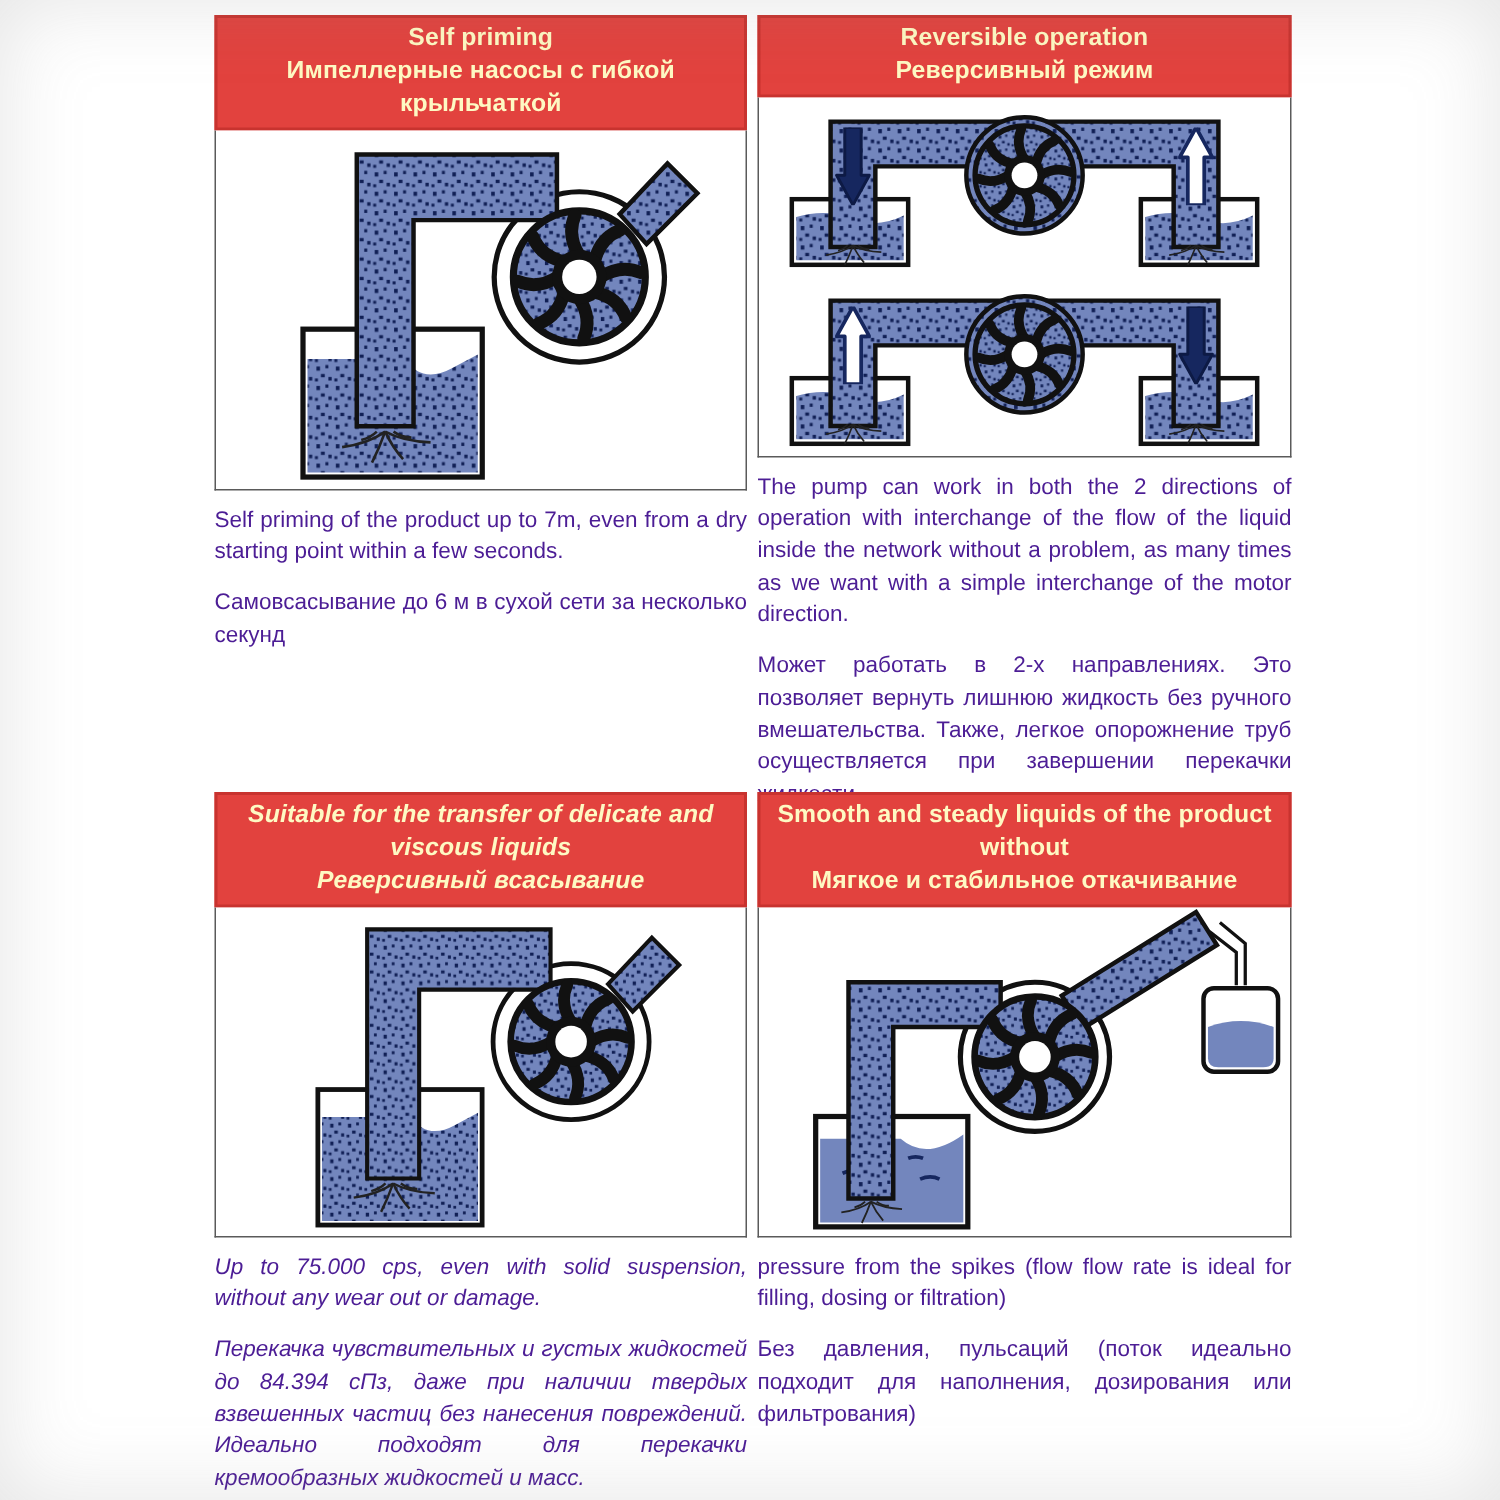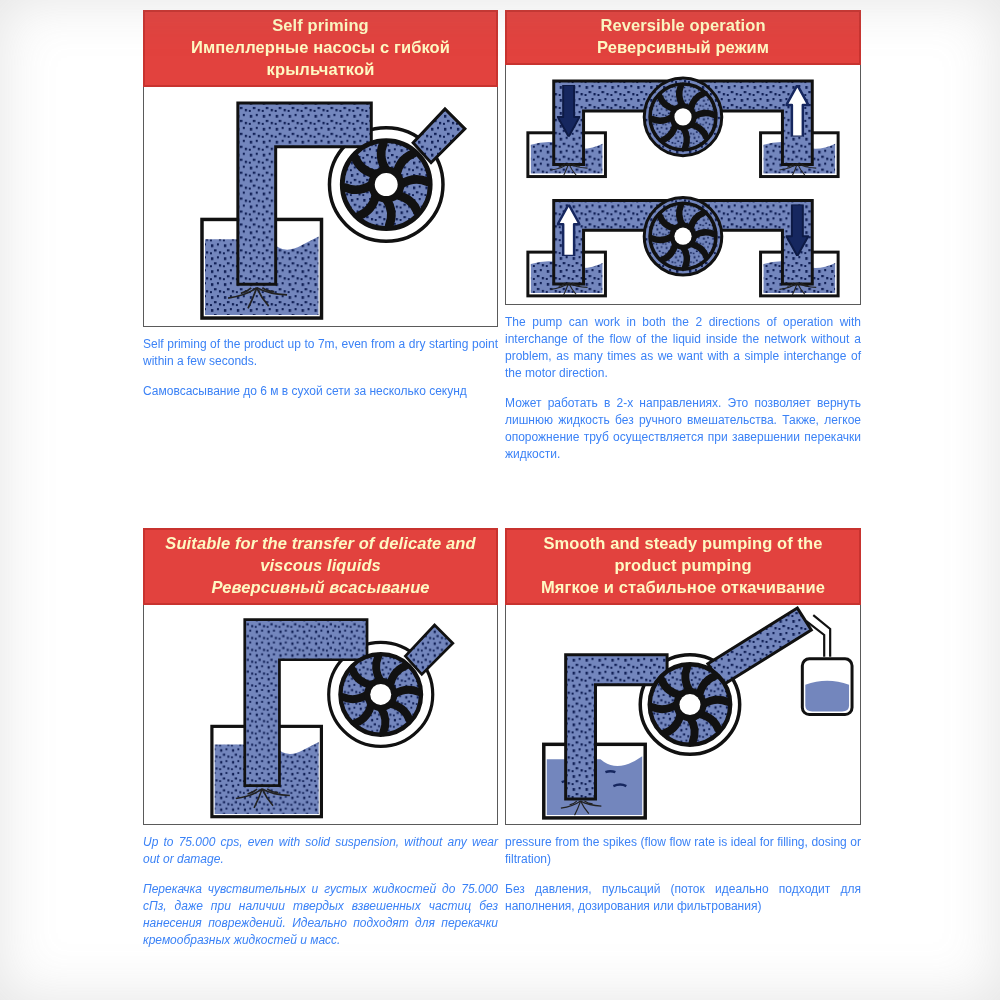--- a/index.html
+++ b/index.html
@@ -31,21 +31,21 @@
     background:#fff; border:1.5px solid #5a5a5a; border-top:none;
     display:flex; align-items:center; justify-content:center;
     overflow:hidden;
   }
   .fig-h240 { height:240px; }
   .fig-h220 { height:220px; }
   .figure-box svg { width:100%; height:100%; display:block; }
 
   .body-text { margin-top:9px; }
   .para {
-    font-size:12px; line-height:1.42; color:#3b82f6;
+    font-size:15px; line-height:1.42; color:#4c1d95;
     text-align:justify; margin-bottom:13px;
   }
   .para:last-child { margin-bottom:0; }
 </style>
 </head>
 <body>
 
 <svg width="0" height="0" style="position:absolute" aria-hidden="true">
   <defs>
     <pattern id="speck" width="13" height="13" patternUnits="userSpaceOnUse">
@@ -187,27 +187,27 @@
       <span class="ln">Suitable for the transfer of delicate and viscous liquids</span>
       <span class="ln">Реверсивный всасывание</span>
     </div>
     <div class="figure-box fig-h220">
       <svg viewBox="0 0 354 220">
         <use href="#diag-pump" width="354" height="220"></use>
       </svg>
     </div>
     <div class="body-text">
       <p class="para">Up to 75.000 cps, even with solid suspension, without any wear out or damage.</p>
-      <p class="para">Перекачка чувствительных и густых жидкостей до 75.000 сПз, даже при наличии твердых взвешенных частиц без нанесения повреждений. Идеально подходят для перекачки кремообразных жидкостей и масс.</p>
+      <p class="para">Перекачка чувствительных и густых жидкостей до 84.394 сПз, даже при наличии твердых взвешенных частиц без нанесения повреждений. Идеально подходят для перекачки кремообразных жидкостей и масс.</p>
     </div>
   </section>
 
   <section class="panel panel-br">
     <div class="banner">
-      <span class="ln">Smooth and steady pumping of the product pumping</span>
+      <span class="ln">Smooth and steady liquids of the product without</span>
       <span class="ln">Мягкое и стабильное откачивание</span>
     </div>
     <div class="figure-box fig-h220">
       <svg viewBox="0 0 356 220">
         <use href="#diag-smooth"></use>
       </svg>
     </div>
     <div class="body-text">
       <p class="para">pressure from the spikes (flow flow rate is ideal for filling, dosing or filtration)</p>
       <p class="para">Без давления, пульсаций (поток идеально подходит для наполнения, дозирования или фильтрования)</p>

